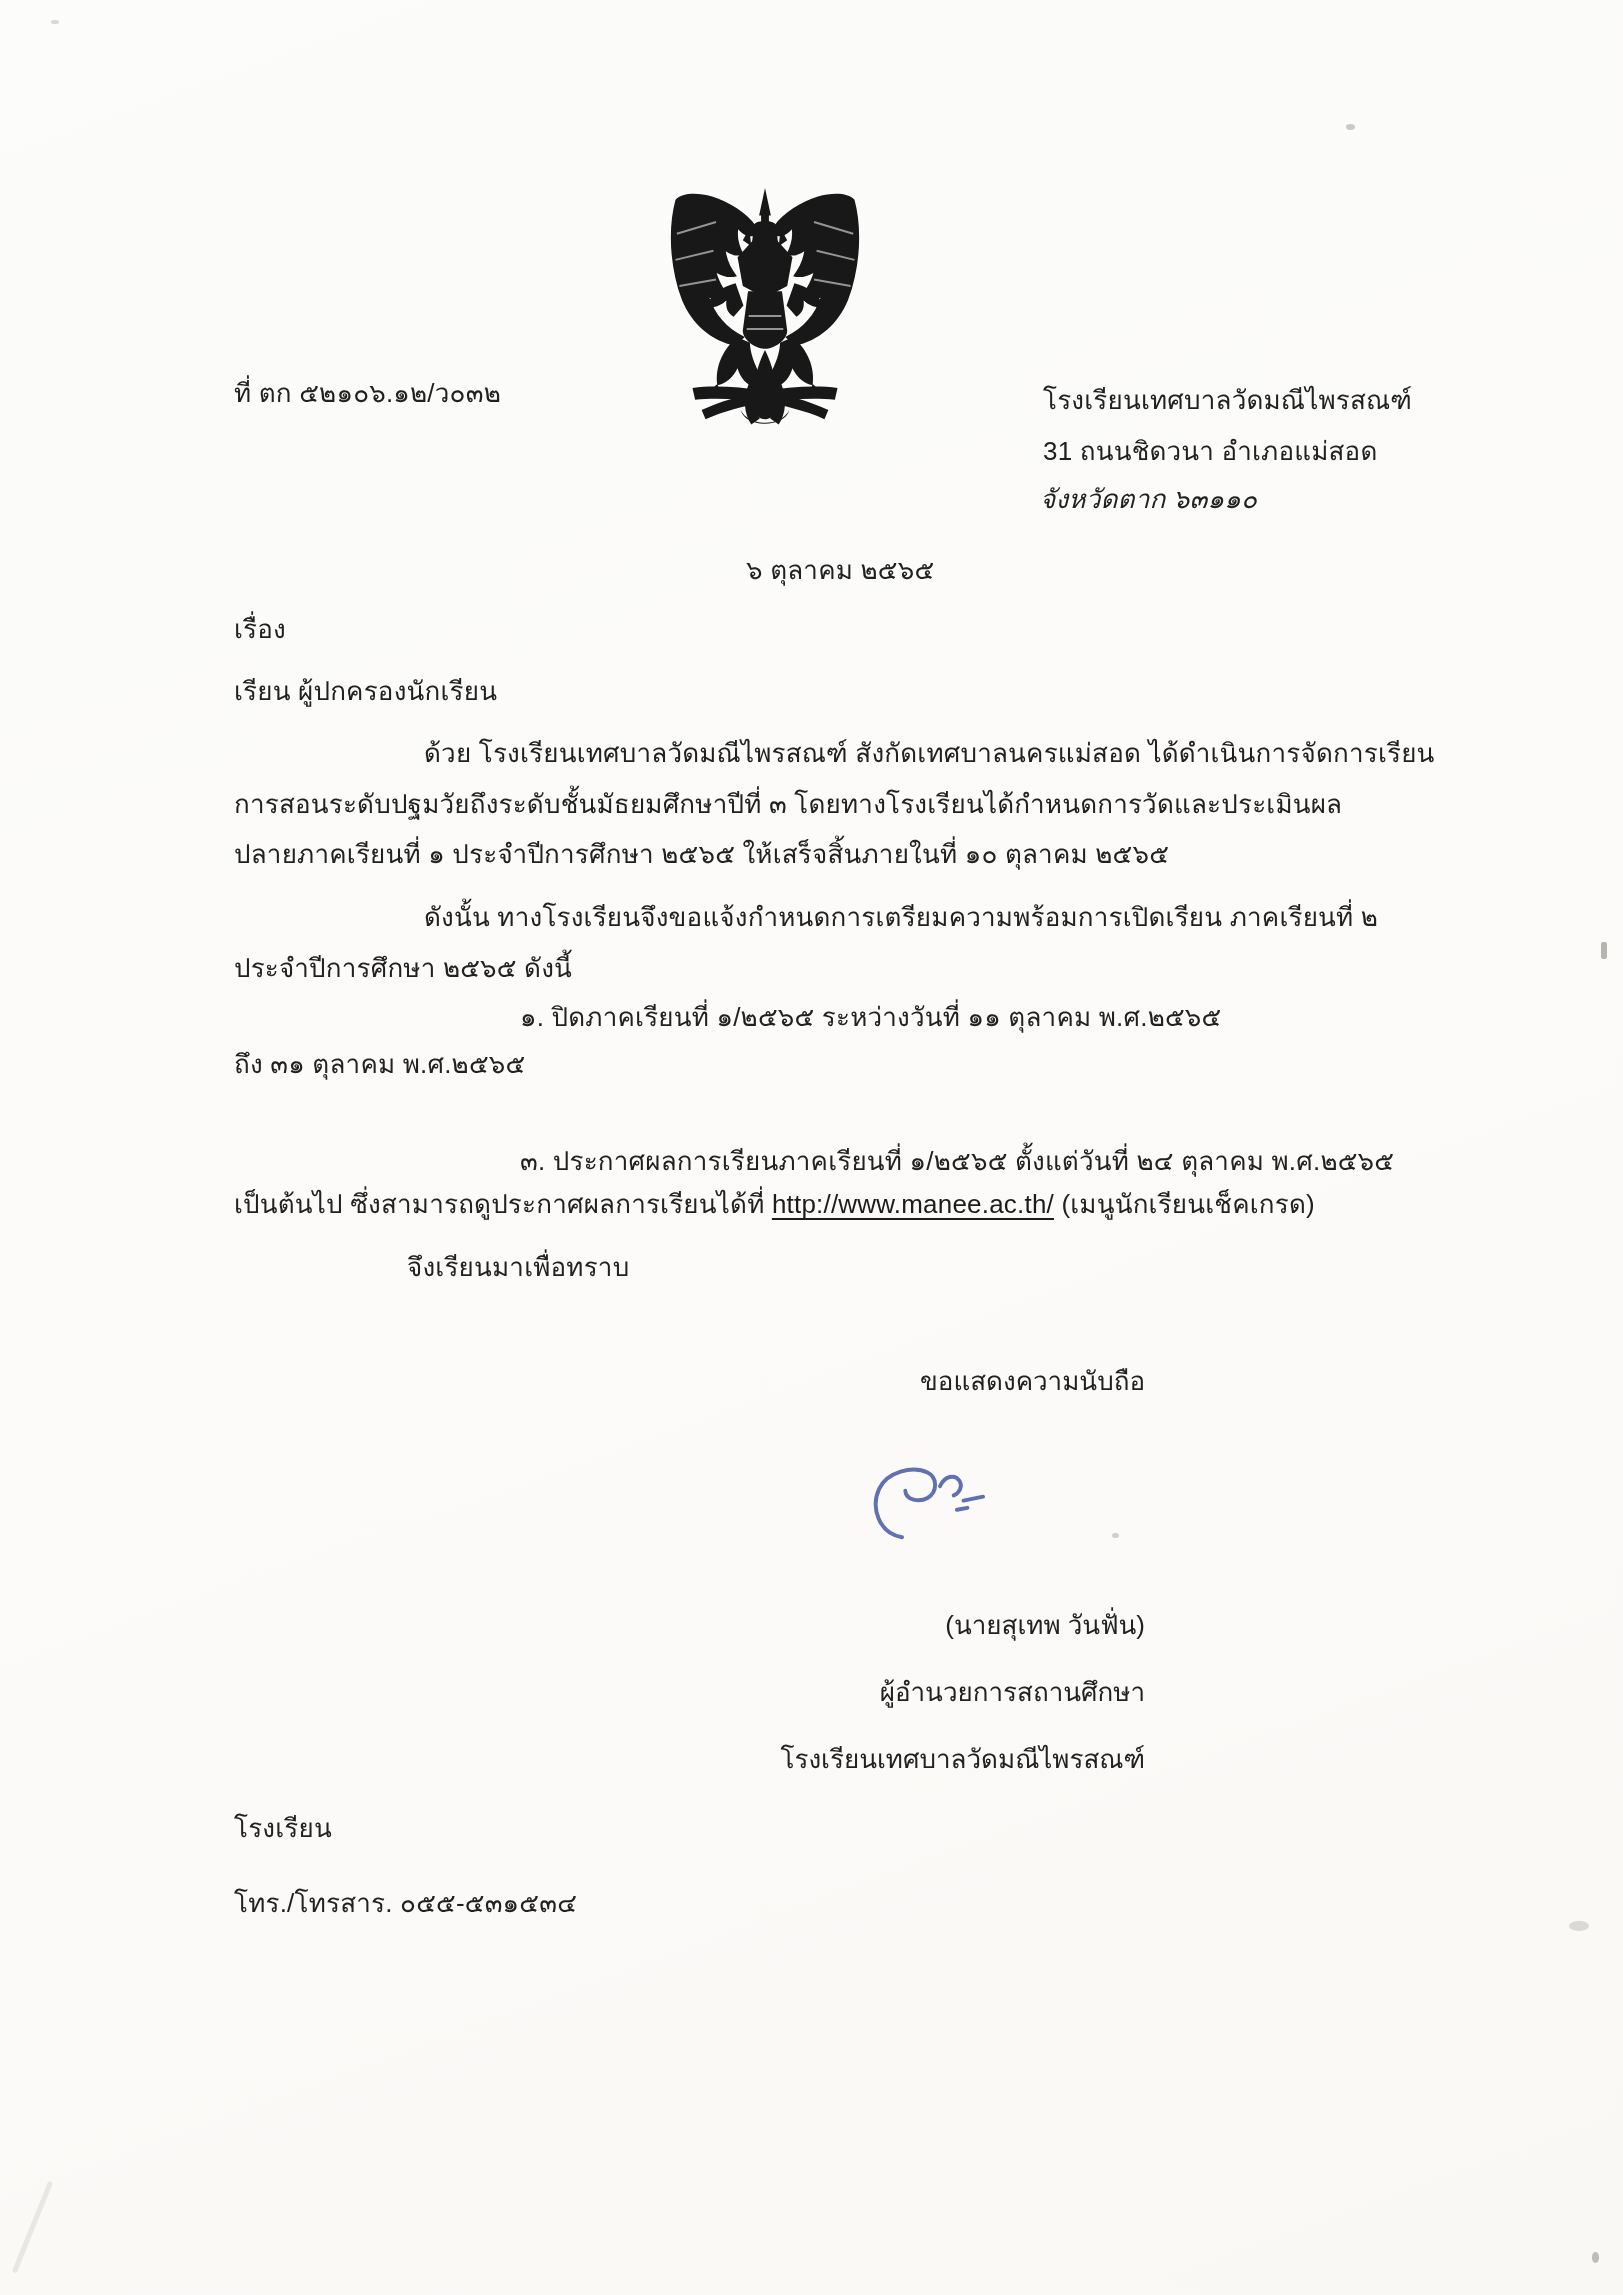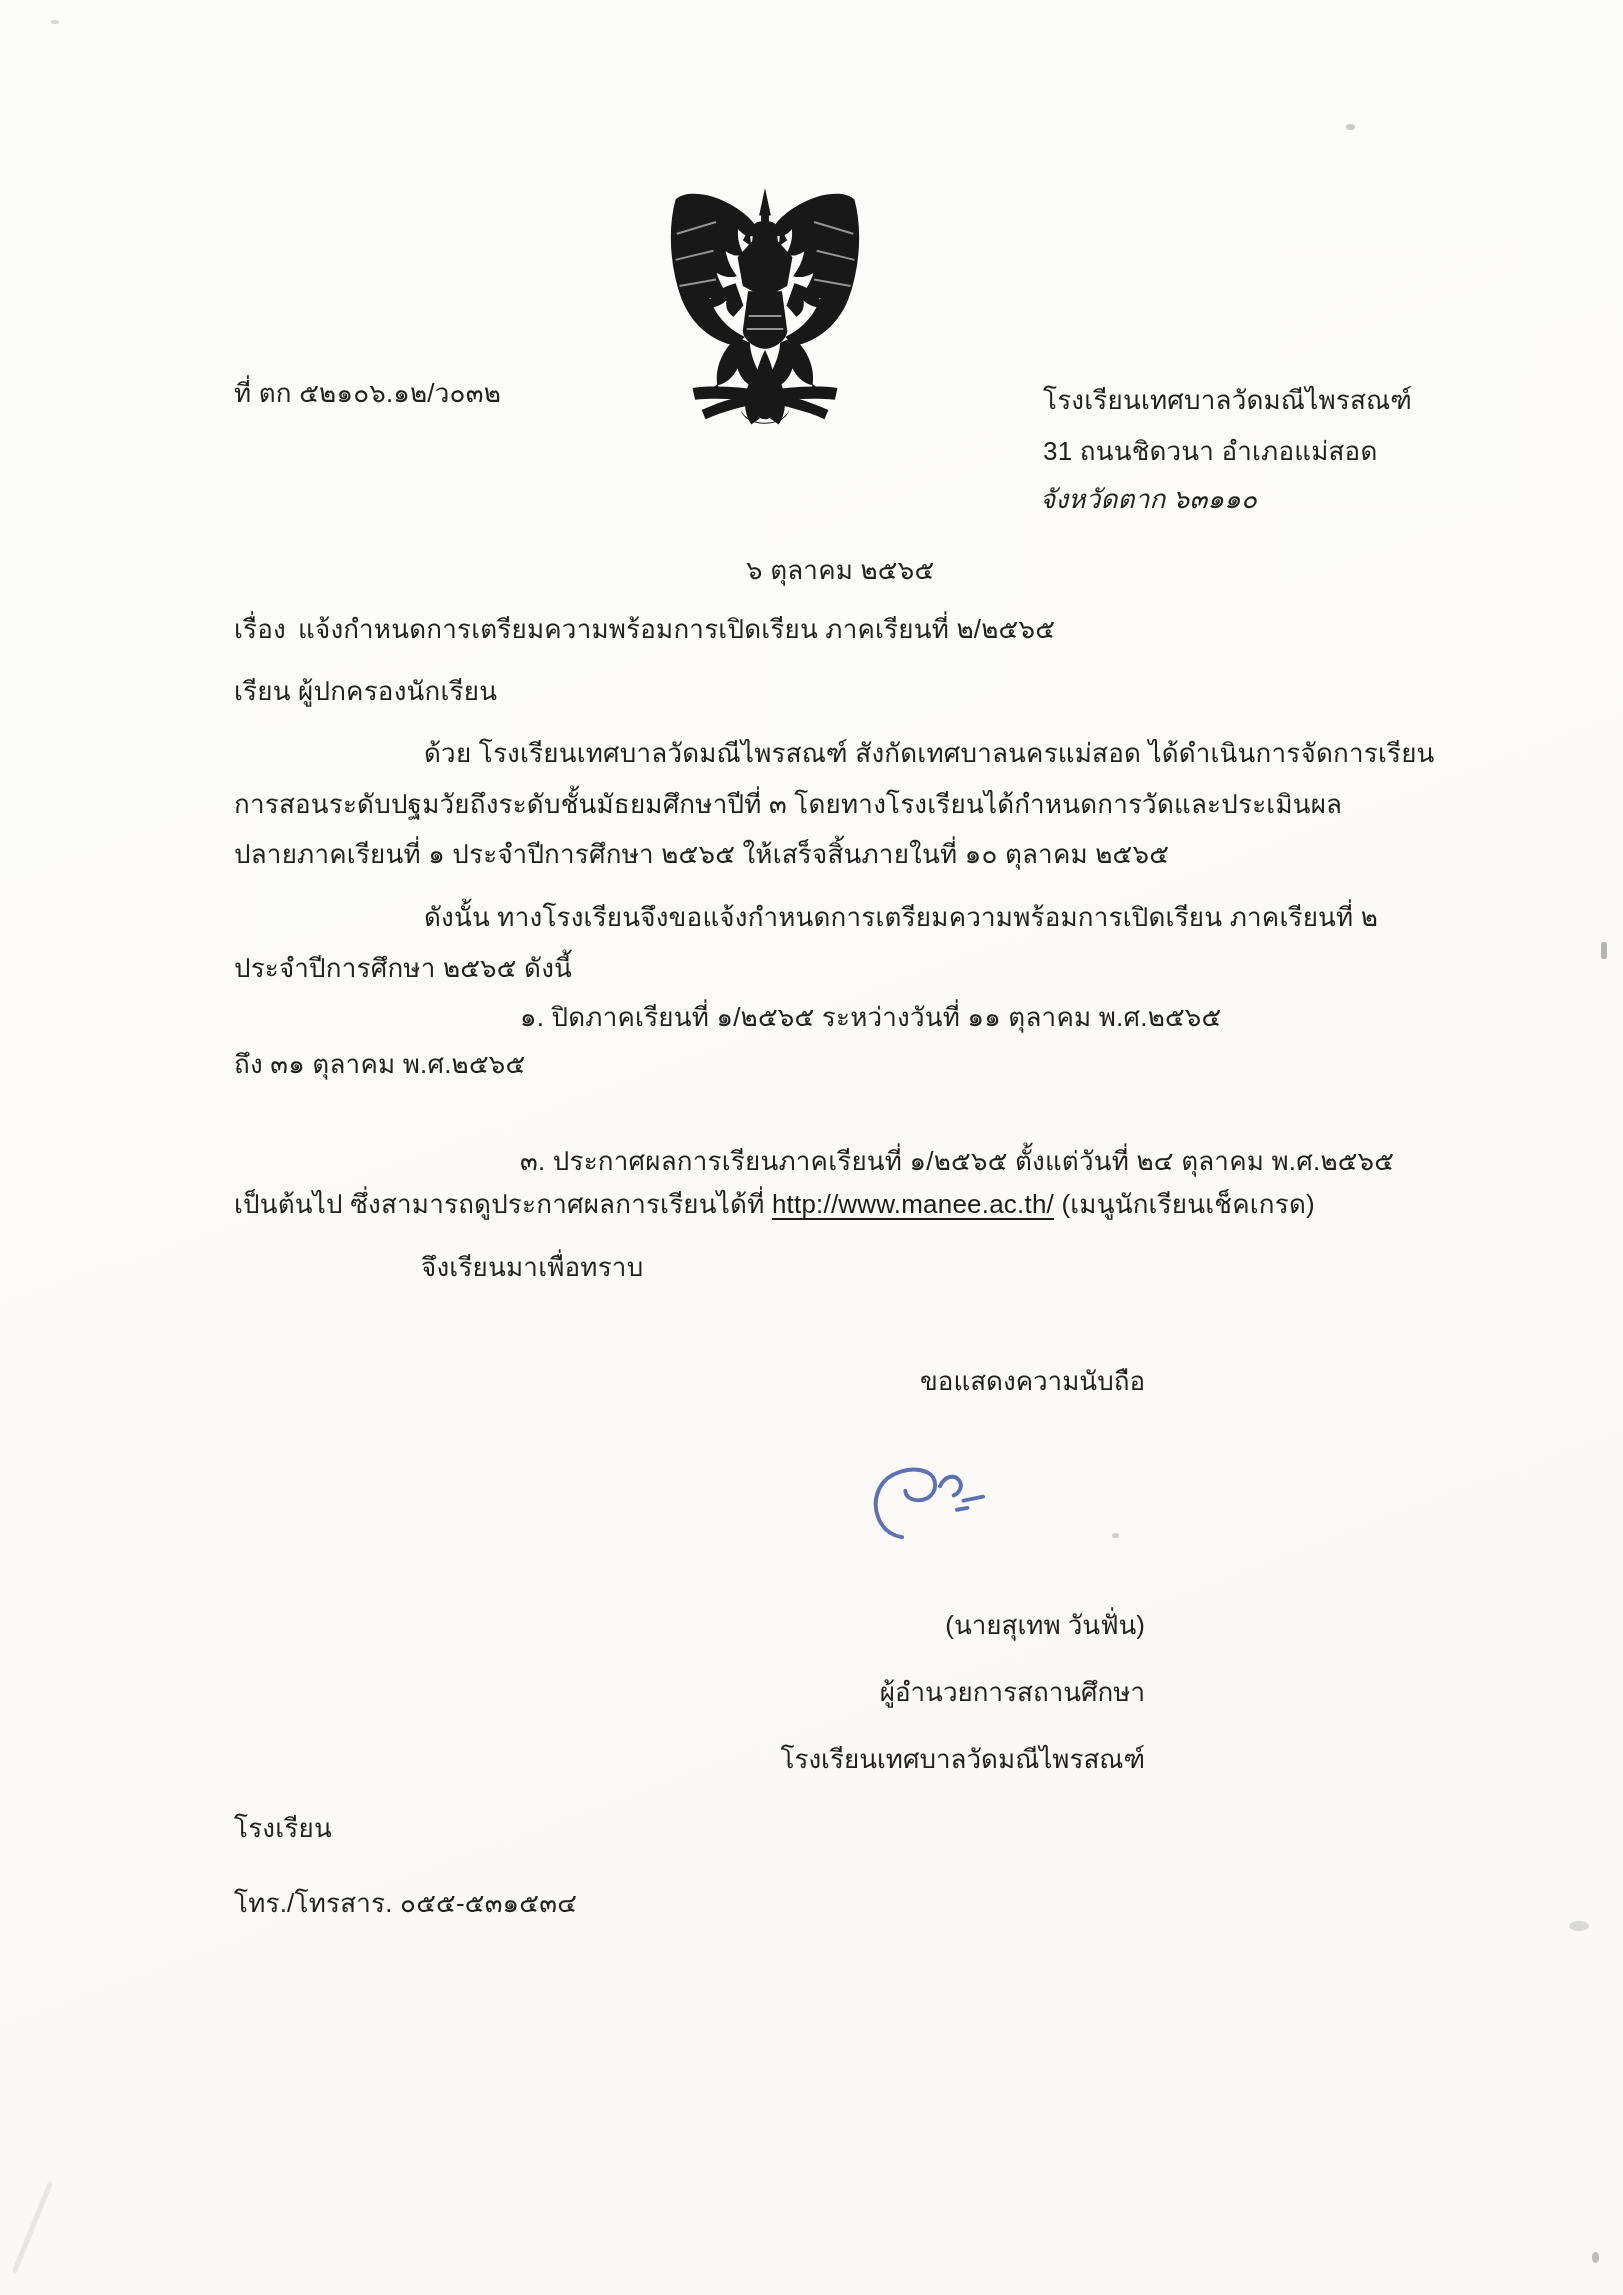--- a/index.html
+++ b/index.html
@@ -109,38 +109,37 @@
 
   <div class="ln" style="left:234px;top:374px;">ที่ ตก ๕๒๑๐๖.๑๒/ว๐๓๒</div>
 
   <div class="ln" style="left:1043px;top:381px;">โรงเรียนเทศบาลวัดมณีไพรสณฑ์</div>
   <div class="ln" style="left:1043px;top:432px;">31  ถนนชิดวนา  อำเภอแม่สอด</div>
   <div class="ln" style="left:1040px;top:480px;font-style:italic;">จังหวัดตาก ๖๓๑๑๐</div>
 
   <div class="ln" style="left:746px;top:551px;">๖  ตุลาคม  ๒๕๖๕</div>
 
   <div class="ln" style="left:234px;top:610px;">เรื่อง</div>
-  <div class="ln" style="left:298px;top:610px;">แจ้งกำหนดการเตรียมความพร้อมการเปิดเรียน ภาคเรียนที่ ๒/๒๕๖๕</div>
 
   <div class="ln" style="left:234px;top:672px;">เรียน</div>
   <div class="ln" style="left:298px;top:672px;">ผู้ปกครองนักเรียน</div>
 
   <div class="ln" style="left:424px;top:734px;">ด้วย โรงเรียนเทศบาลวัดมณีไพรสณฑ์ สังกัดเทศบาลนครแม่สอด ได้ดำเนินการจัดการเรียน</div>
   <div class="ln" style="left:234px;top:785px;">การสอนระดับปฐมวัยถึงระดับชั้นมัธยมศึกษาปีที่ ๓ โดยทางโรงเรียนได้กำหนดการวัดและประเมินผล</div>
   <div class="ln" style="left:234px;top:835px;">ปลายภาคเรียนที่ ๑ ประจำปีการศึกษา ๒๕๖๕ ให้เสร็จสิ้นภายในที่ ๑๐ ตุลาคม  ๒๕๖๕</div>
 
   <div class="ln" style="left:424px;top:898px;">ดังนั้น ทางโรงเรียนจึงขอแจ้งกำหนดการเตรียมความพร้อมการเปิดเรียน ภาคเรียนที่ ๒</div>
   <div class="ln" style="left:234px;top:949px;">ประจำปีการศึกษา ๒๕๖๕ ดังนี้</div>
 
   <div class="ln" style="left:520px;top:998px;">๑. ปิดภาคเรียนที่ ๑/๒๕๖๕ ระหว่างวันที่ ๑๑ ตุลาคม พ.ศ.๒๕๖๕</div>
   <div class="ln" style="left:234px;top:1045px;">ถึง ๓๑ ตุลาคม พ.ศ.๒๕๖๕</div>
   <div class="ln" style="left:520px;top:1142px;">๓. ประกาศผลการเรียนภาคเรียนที่ ๑/๒๕๖๕  ตั้งแต่วันที่ ๒๔ ตุลาคม พ.ศ.๒๕๖๕</div>
   <div class="ln" style="left:234px;top:1185px;"><span>เป็นต้นไป ซึ่งสามารถดูประกาศผลการเรียนได้ที่ </span><a class="doclink" href="#">http://www.manee.ac.th/</a><span> (เมนูนักเรียนเช็คเกรด)</span></div>
 
-  <div class="ln" style="left:421px;top:1248px;">จึงเรียนมาเพื่อทราบ</div>
+  <div class="ln" style="left:407px;top:1248px;">จึงเรียนมาเพื่อทราบ</div>
 
   <div class="ctrblock" style="top:1362px;">ขอแสดงความนับถือ</div>
 
   <div class="signature">
     <svg width="131" height="85" viewBox="0 0 200 130">
       <g fill="none" stroke="#4a5fa8" stroke-width="6" stroke-linecap="round" opacity="0.88">
         <path d="M58,112 C22,106 10,66 23,38 C35,12 74,2 97,13 C113,21 112,43 97,52 C84,59 64,55 63,41"></path>
         <path d="M116,34 C123,18 139,15 146,26 C151,34 146,44 137,48"></path>
         <path d="M152,56 L182,50"></path>
         <path d="M142,70 L158,67"></path>

